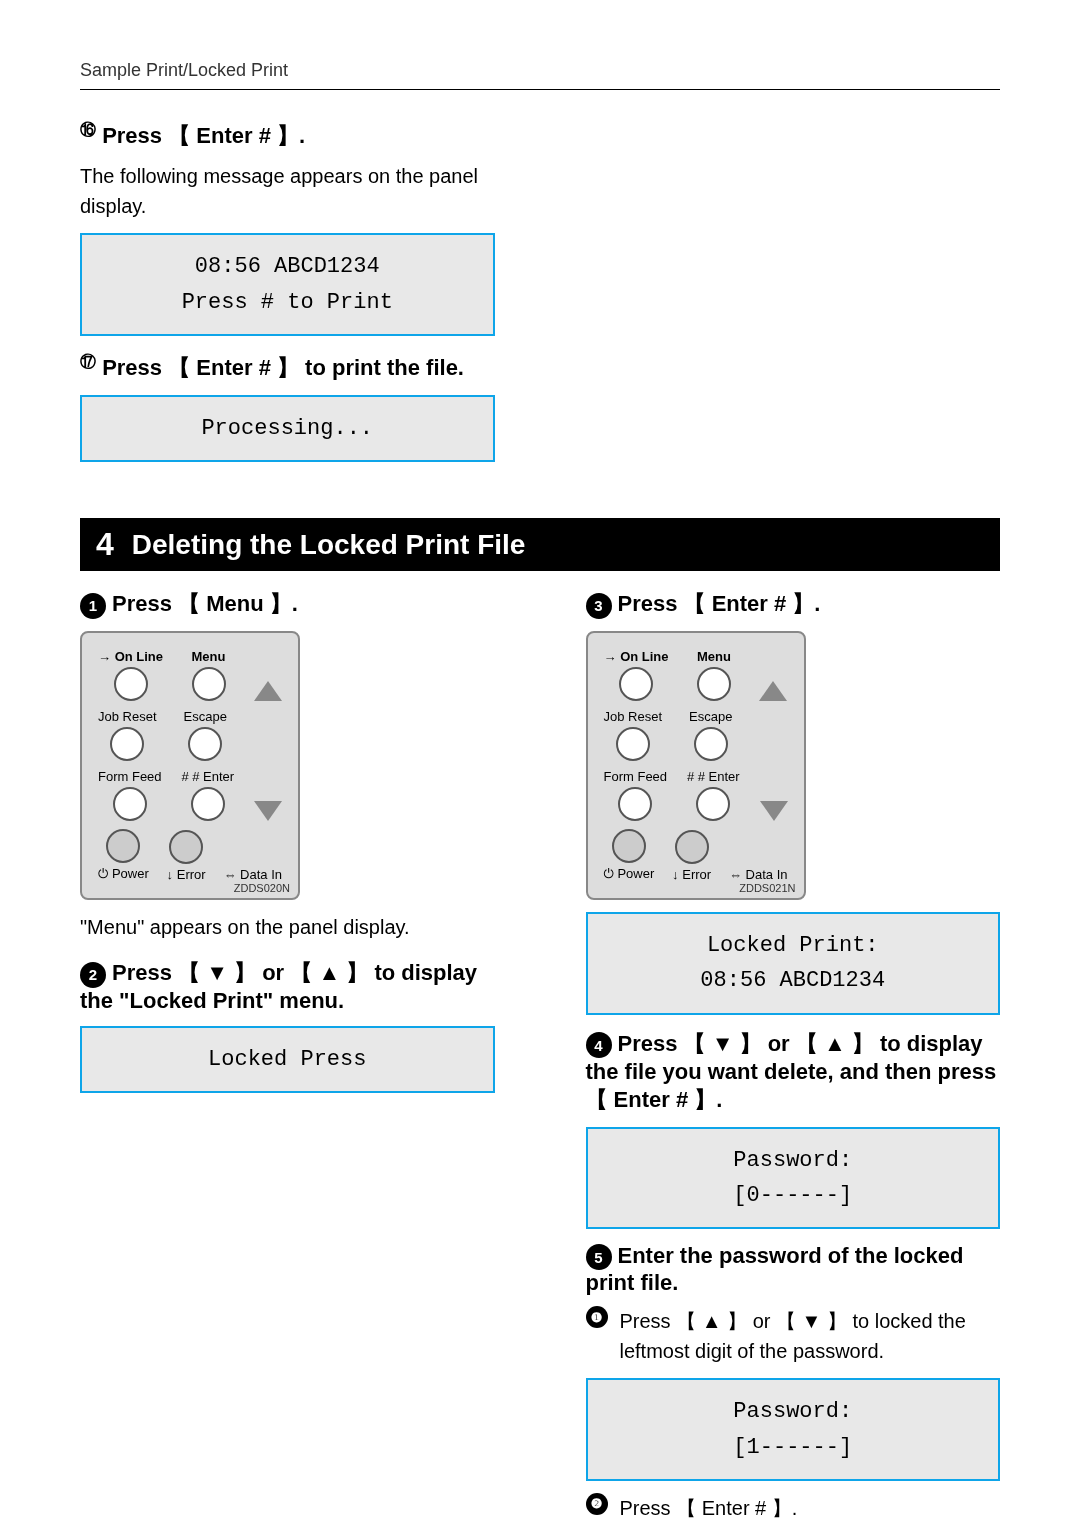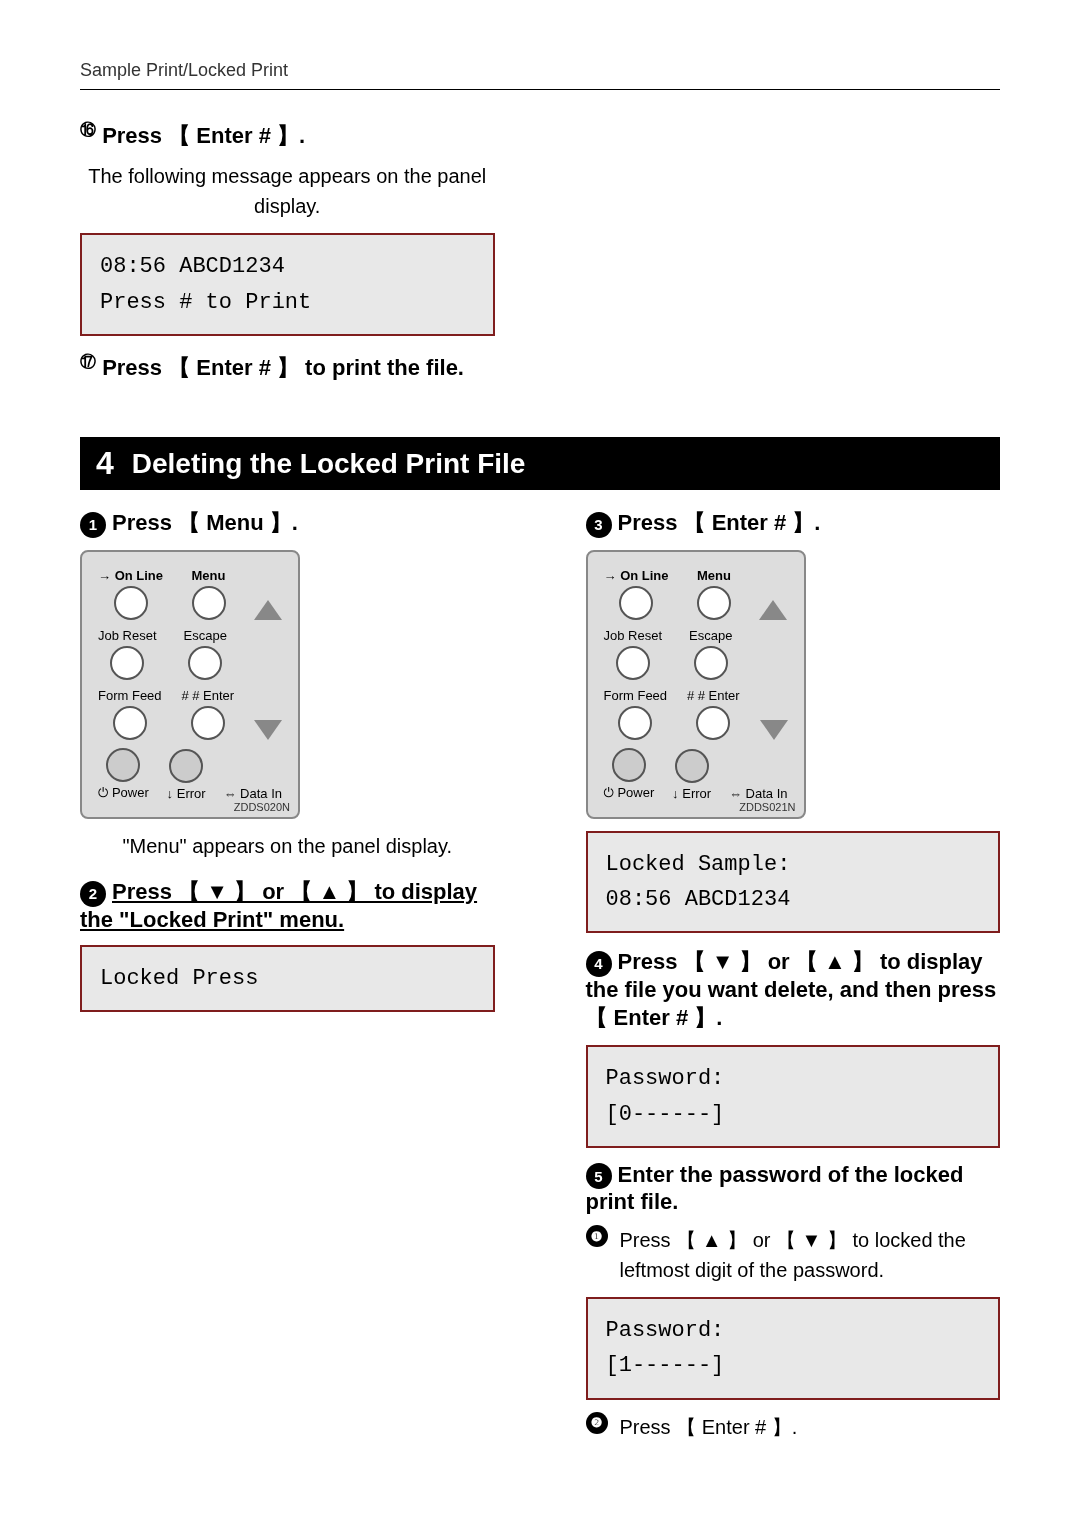--- a/index.html
+++ b/index.html
@@ -31,30 +31,30 @@
     }
     .step-heading {
       font-weight: bold;
       font-size: 22px;
       margin-bottom: 10px;
     }
     .step-desc {
       font-size: 20px;
       margin-bottom: 10px;
       line-height: 1.5;
-      text-align: center;
     }
     .lcd-box {
-      border: 2px solid #7f1d1d;
+      border: 2px solid #0ea5e9;
       background: #e8e8e8;
       font-family: 'Courier New', monospace;
       font-size: 22px;
       padding: 14px 18px;
       margin: 12px 0;
       line-height: 1.6;
+      text-align: center;
     }
     .section-header {
       display: flex;
       align-items: center;
       background: #000;
       color: #fff;
       font-size: 26px;
       font-weight: bold;
       padding: 8px 16px;
       margin: 30px 0 18px 0;
@@ -171,20 +171,23 @@
           <span class="sup-num">⑯</span> <span>Press 【 Enter # 】.</span>
         </div>
         <div class="step-desc">The following message appears on the panel display.</div>
         <div class="lcd-box">
           <div>08:56  ABCD1234</div>
           <div>Press # to Print</div>
         </div>
         <div class="step-heading" style="margin-top:16px;">
           <span class="sup-num">⑰</span> <span>Press 【 Enter # 】 to print the file.</span>
         </div>
+        <div class="lcd-box">
+          <div>Processing...</div>
+        </div>
       </div>
     </div>
   </div>
 
   <div class="col-right"></div>
 </div>
 
 <div class="section-header">
   <span class="section-number">4</span>
   <span class="section-title">Deleting the Locked Print File</span>
@@ -251,21 +254,21 @@
         </div>
         <div class="panel-cell">
           <span style="font-size:13px;">⇔ <span>Data In</span></span>
         </div>
       </div>
       <div class="panel-zdds">ZDDS020N</div>
     </div>
 
     <div class="step-desc">"Menu" appears on the panel display.</div>
 
-    <div class="step-heading" style="margin-top:16px;text-decoration:underline;">
+    <div class="step-heading" style="margin-top:16px;">
       <span class="circle-num">2</span><span>Press 【 ▼ 】 or 【 ▲ 】 to display the "Locked Print" menu.</span>
     </div>
     <div class="lcd-box">
       <div>Locked Press</div>
     </div>
 
   </div>
 
   <div class="col-right">
 
@@ -321,21 +324,21 @@
           <span style="font-size:13px;">↓ <span>Error</span></span>
         </div>
         <div class="panel-cell">
           <span style="font-size:13px;">⇔ <span>Data In</span></span>
         </div>
       </div>
       <div class="panel-zdds">ZDDS021N</div>
     </div>
 
     <div class="lcd-box">
-      <div>Locked Sample:</div>
+      <div>Locked Print:</div>
       <div>08:56  ABCD1234</div>
     </div>
 
     <div class="step-heading" style="margin-top:14px;">
       <span class="circle-num">4</span><span>Press 【 ▼ 】 or 【 ▲ 】 to display the file you want delete, and then press 【 Enter # 】.</span>
     </div>
     <div class="lcd-box">
       <div>Password:</div>
       <div>[0------]</div>
     </div>

